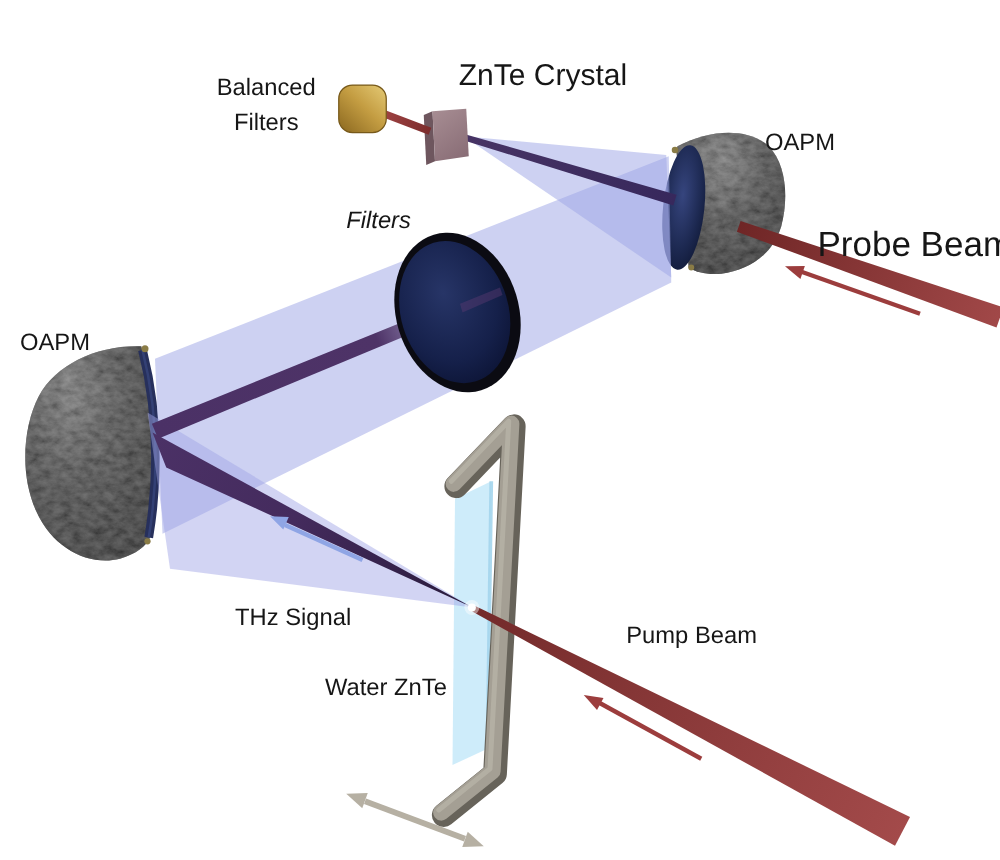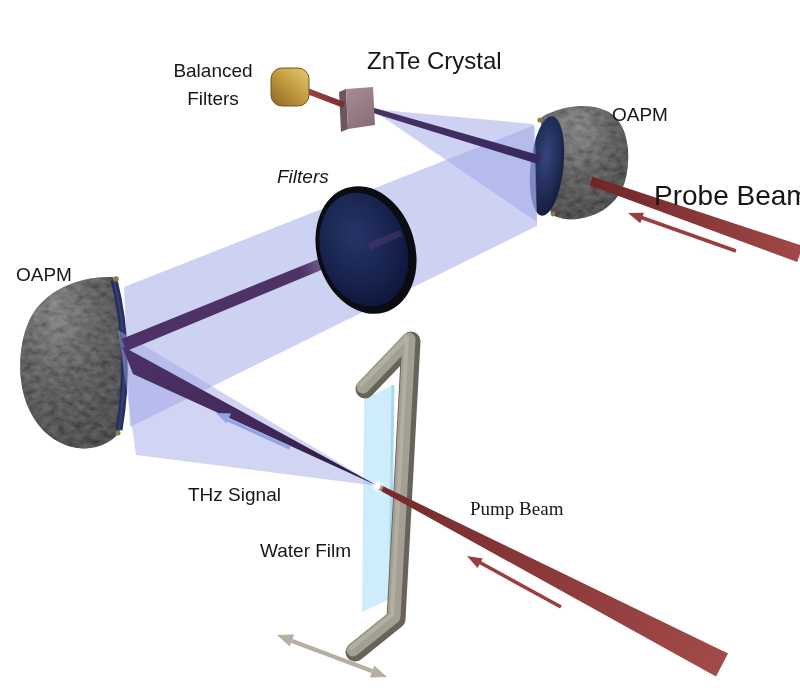--- a/index.html
+++ b/index.html
@@ -14,21 +14,21 @@
   }
   .lbl.two-line{text-align:center;line-height:28px;white-space:normal;}
   #lbl-balanced-detector{left:158px;top:57px;width:110px;}
   #lbl-znte{left:367px;top:50px;font-size:24px;}
   #lbl-oapm-right{left:612px;top:104px;}
   #lbl-probe{left:654px;top:167px;font-size:28px;margin-top:18px;}
   #lbl-filters{left:277px;top:166px;font-style:italic;}
   #lbl-oapm-left{left:16px;top:264px;}
   #lbl-thz{left:188px;top:484px;}
   #lbl-water{left:260px;top:540px;}
-  #lbl-pump{left:470px;top:498px;font-family:Liberation Serif, serif;}
+  #lbl-pump{left:501px;top:498px;}
 </style>
 </head>
 <body>
 
 <div id="stage">
 
   <svg id="scene" width="800" height="688" viewBox="0 0 800 688" xmlns="http://www.w3.org/2000/svg">
     <defs>
       <filter id="rock" x="-10%" y="-10%" width="120%" height="120%">
         <feTurbulence type="fractalNoise" baseFrequency="0.12 0.18" numOctaves="4" seed="7" result="n"></feTurbulence>
@@ -186,15 +186,15 @@
   <div class="lbl two-line" id="lbl-balanced-detector">
     <span>Balanced</span><br>
     <span>Filters</span>
   </div>
   <div class="lbl" id="lbl-znte">ZnTe Crystal</div>
   <div class="lbl" id="lbl-oapm-right">OAPM</div>
   <div class="lbl" id="lbl-probe">Probe Beam</div>
   <div class="lbl" id="lbl-filters">Filters</div>
   <div class="lbl" id="lbl-oapm-left">OAPM</div>
   <div class="lbl" id="lbl-thz">THz Signal</div>
-  <div class="lbl" id="lbl-water">Water Film</div>
+  <div class="lbl" id="lbl-water">Water ZnTe</div>
   <div class="lbl" id="lbl-pump">Pump Beam</div>
 </div>
 
 </body></html>

